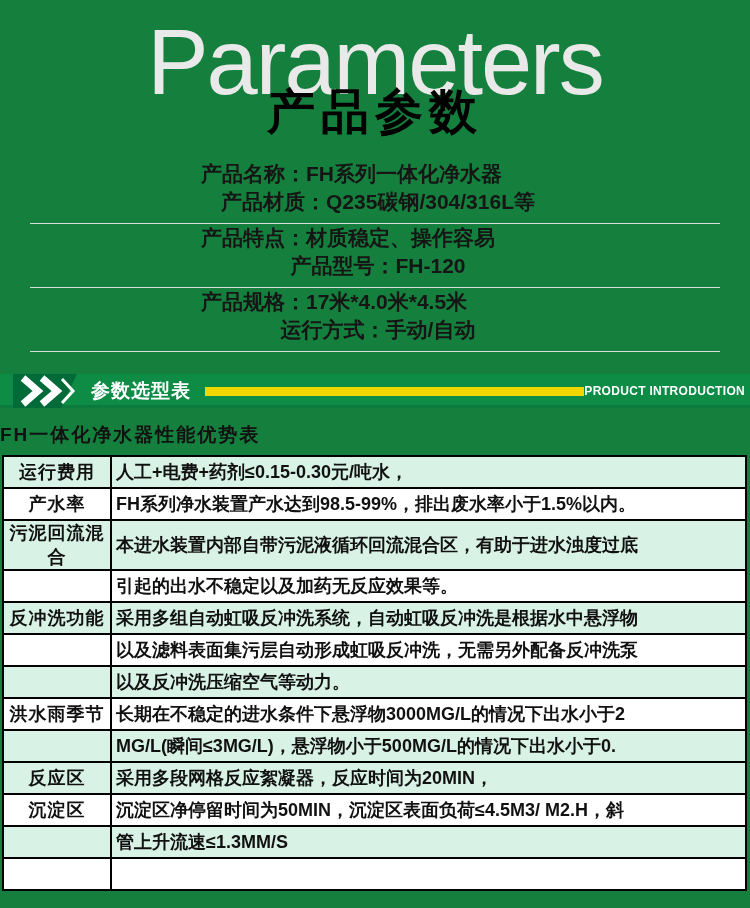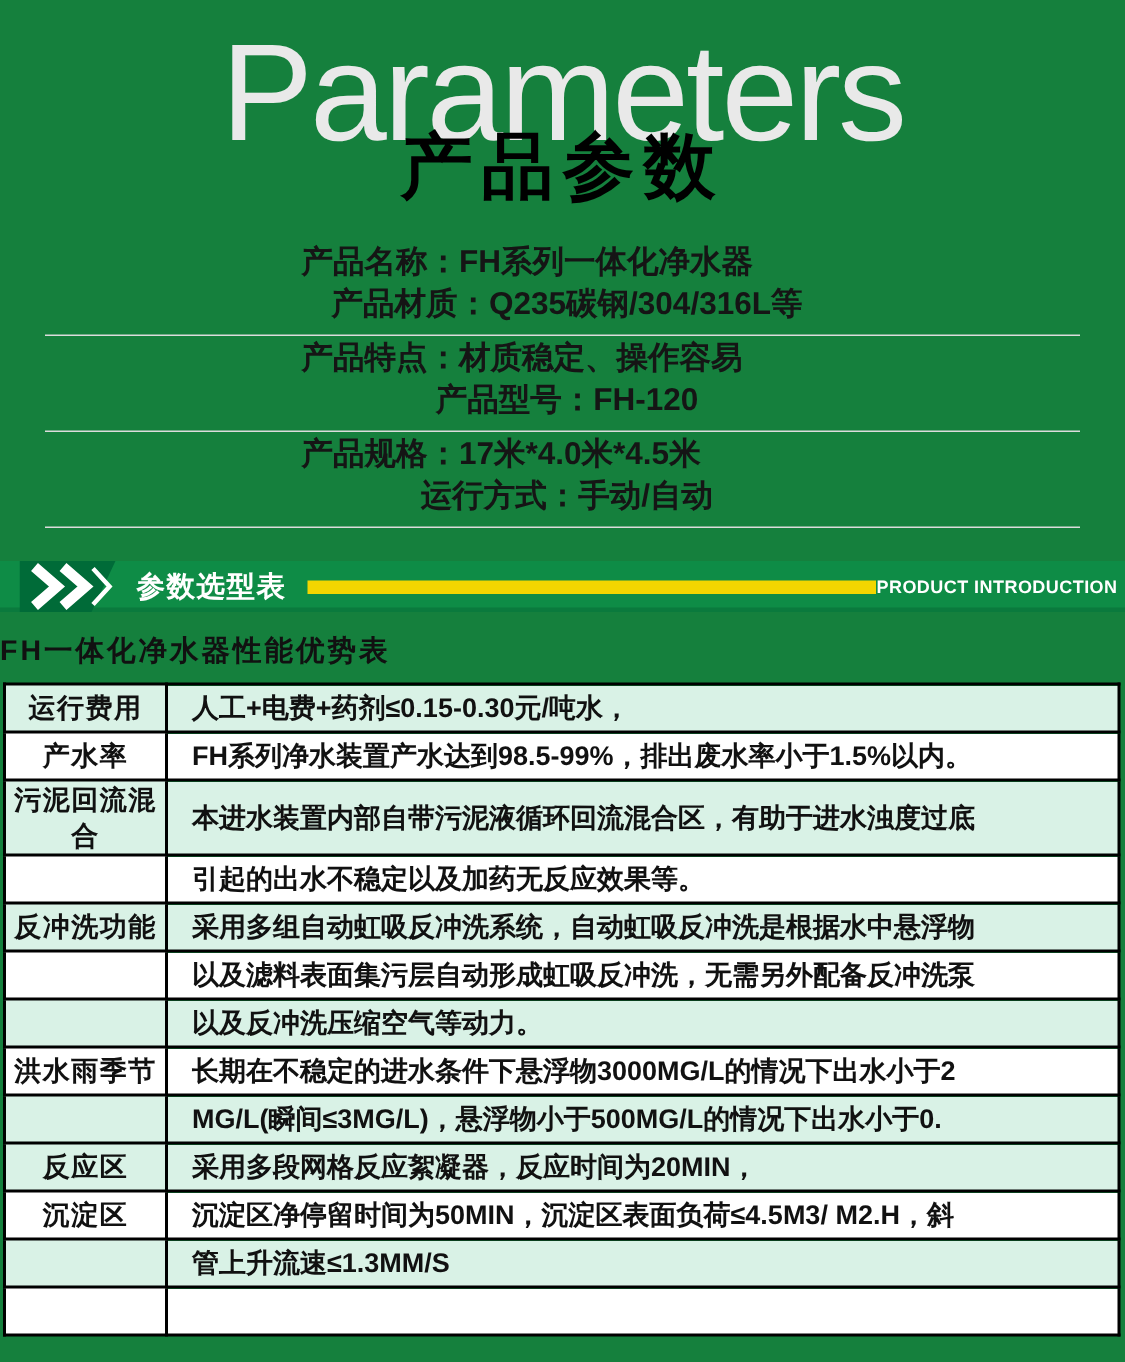--- a/index.html
+++ b/index.html
@@ -120,21 +120,21 @@
     color: #111111;
     font-weight: 700;
   }
   .perf-table td.label-cell {
     width: 108px;
     text-align: center;
     font-size: 18px;
     letter-spacing: 1px;
   }
   .perf-table td.value-cell {
-    padding-left: 16px;
+    padding-left: 4px;
     font-size: 18px;
     white-space: nowrap;
     overflow: hidden;
   }
   tr.mint td { background: var(--mint-row, #d9f2e6); }
   tr.white td { background: #ffffff; }
 </style>
 </head>
 <body>
 

